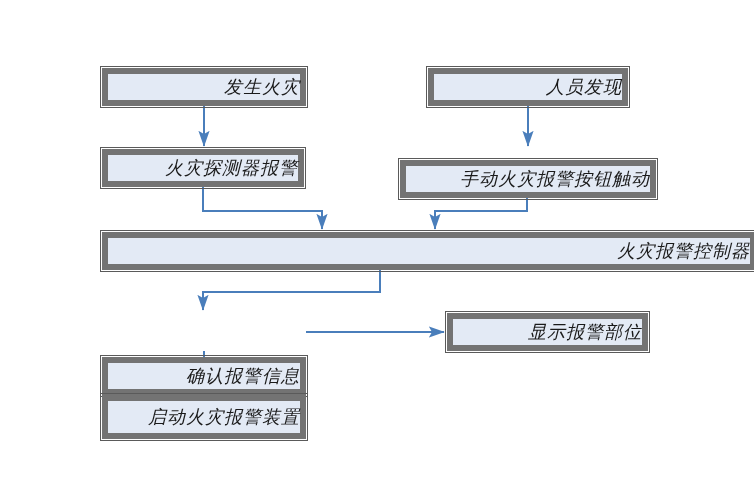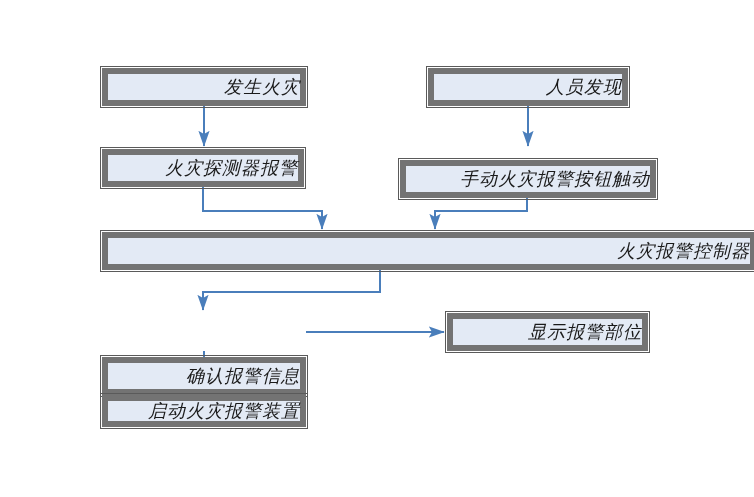--- a/index.html
+++ b/index.html
@@ -80,18 +80,18 @@
       </div>
       <div class="node" style="left: 102px; top: 232px; width: 654px; height: 38px;">
         <span>火灾报警控制器</span>
       </div>
       <div class="node" style="left: 102px; top: 313px; width: 204px; height: 38px; margin-top: 44px;">
         <span>确认报警信息</span>
       </div>
       <div class="node" style="left: 447px; top: 313px; width: 201px; height: 38px;">
         <span>显示报警部位</span>
       </div>
-      <div class="node" style="left: 102px; top: 395px; width: 204px; height: 32px;">
+      <div class="node" style="left: 102px; top: 395px; width: 204px; height: 44px;">
         <span>启动火灾报警装置</span>
       </div>
     </div>
 
 </div>
 
 </body></html>

